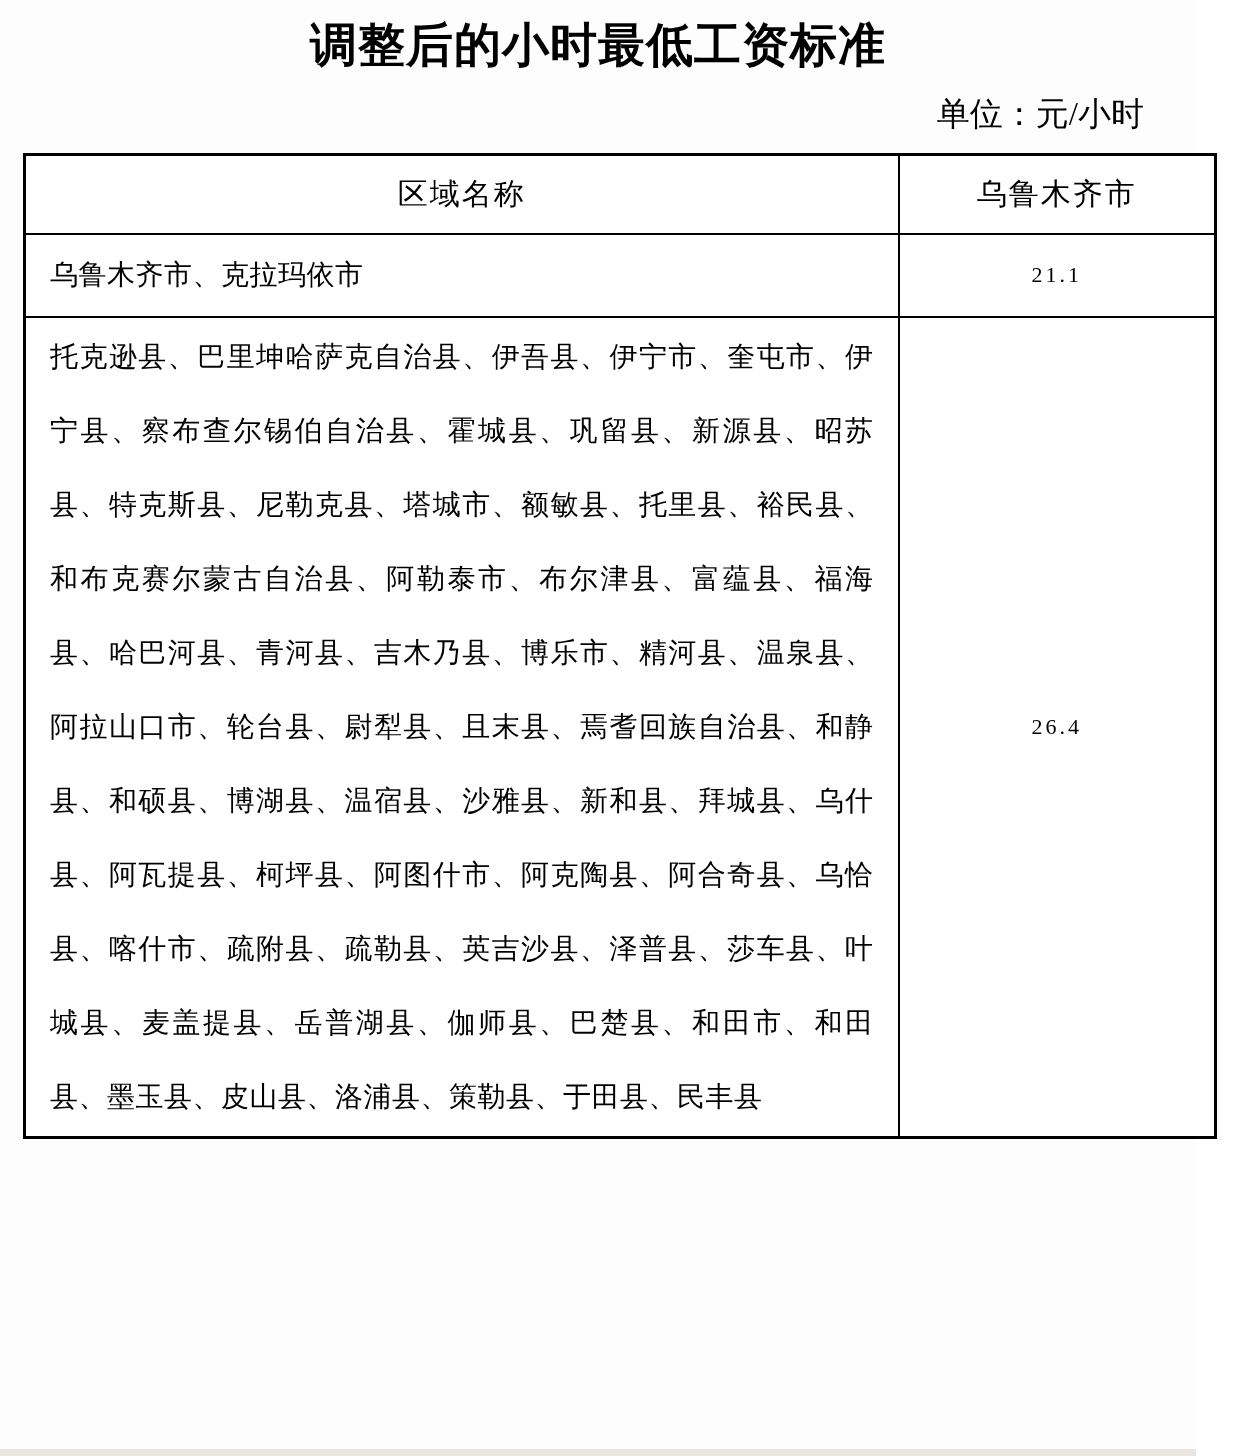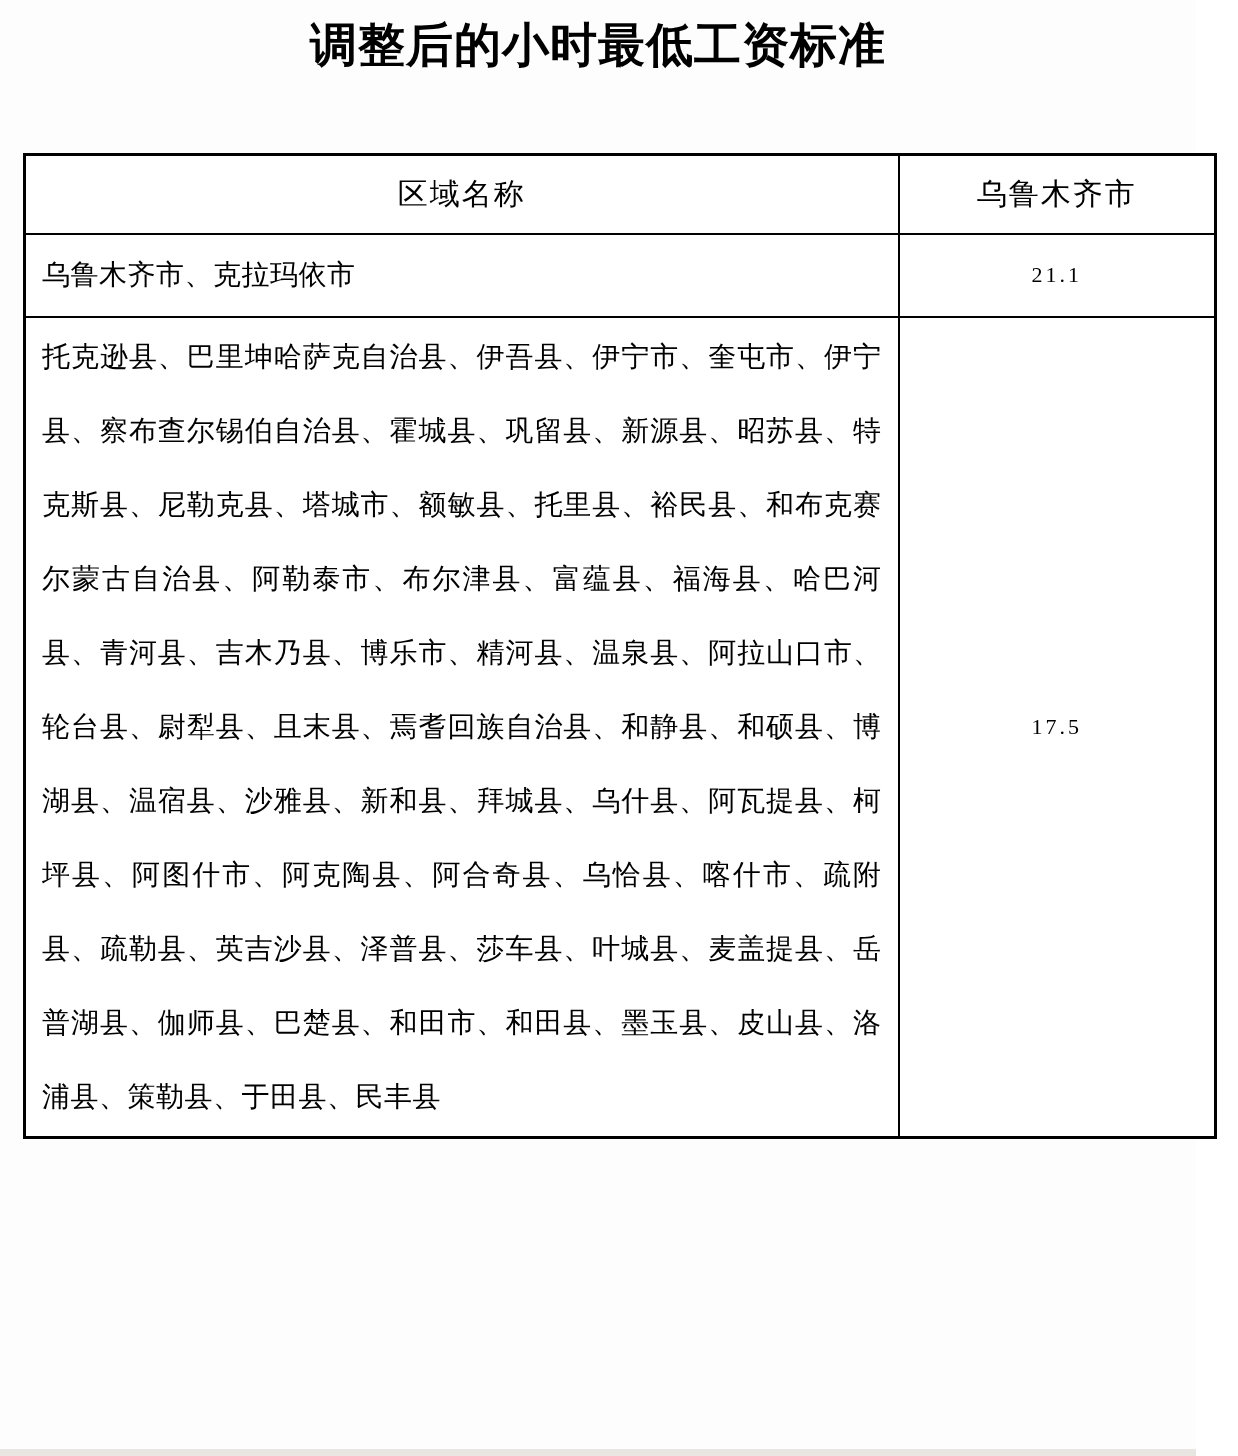--- a/index.html
+++ b/index.html
@@ -51,21 +51,21 @@
   th.col-header{
     font-weight:normal;
     font-size:30px;
     text-align:center;
     vertical-align:middle;
     letter-spacing:2px;
   }
   td.regions-cell{
     font-size:28px;
     line-height:74px;
-    padding:0 16px;
+    padding:0 24px;
     vertical-align:middle;
     text-align:justify;
     text-justify:inter-character;
     line-break:strict;
     letter-spacing:0.5px;
   }
   td.wage-cell{
     text-align:center;
     vertical-align:middle;
     font-size:22px;
@@ -79,39 +79,40 @@
     background:#e9e6e2;
   }
 </style>
 </head>
 <body>
 
 <div class="page">
 
   <h1 class="doc-title">调整后的小时最低工资标准</h1>
 
+  <div class="unit-line">单位：元/小时</div>
 
   <table class="wage-table">
     <colgroup>
       <col style="width:874px">
       <col style="width:317px">
     </colgroup>
     <tbody>
       <tr class="header-row">
         <th class="col-header">区域名称</th>
         <th class="col-header">乌鲁木齐市</th>
       </tr>
 
       <tr class="row-1">
         <td class="regions-cell">乌鲁木齐市、克拉玛依市</td>
         <td class="wage-cell">21.1</td>
       </tr>
 
 
       <tr class="row-3">
         <td class="regions-cell">托克逊县、巴里坤哈萨克自治县、伊吾县、伊宁市、奎屯市、伊宁县、察布查尔锡伯自治县、霍城县、巩留县、新源县、昭苏县、特克斯县、尼勒克县、塔城市、额敏县、托里县、裕民县、和布克赛尔蒙古自治县、阿勒泰市、布尔津县、富蕴县、福海县、哈巴河县、青河县、吉木乃县、博乐市、精河县、温泉县、阿拉山口市、轮台县、尉犁县、且末县、焉耆回族自治县、和静县、和硕县、博湖县、温宿县、沙雅县、新和县、拜城县、乌什县、阿瓦提县、柯坪县、阿图什市、阿克陶县、阿合奇县、乌恰县、喀什市、疏附县、疏勒县、英吉沙县、泽普县、莎车县、叶城县、麦盖提县、岳普湖县、伽师县、巴楚县、和田市、和田县、墨玉县、皮山县、洛浦县、策勒县、于田县、民丰县</td>
-        <td class="wage-cell">17.5</td>
+        <td class="wage-cell">26.4</td>
       </tr>
     </tbody>
   </table>
 
   <div class="bottom-edge"></div>
 </div>
 
 </body></html>

